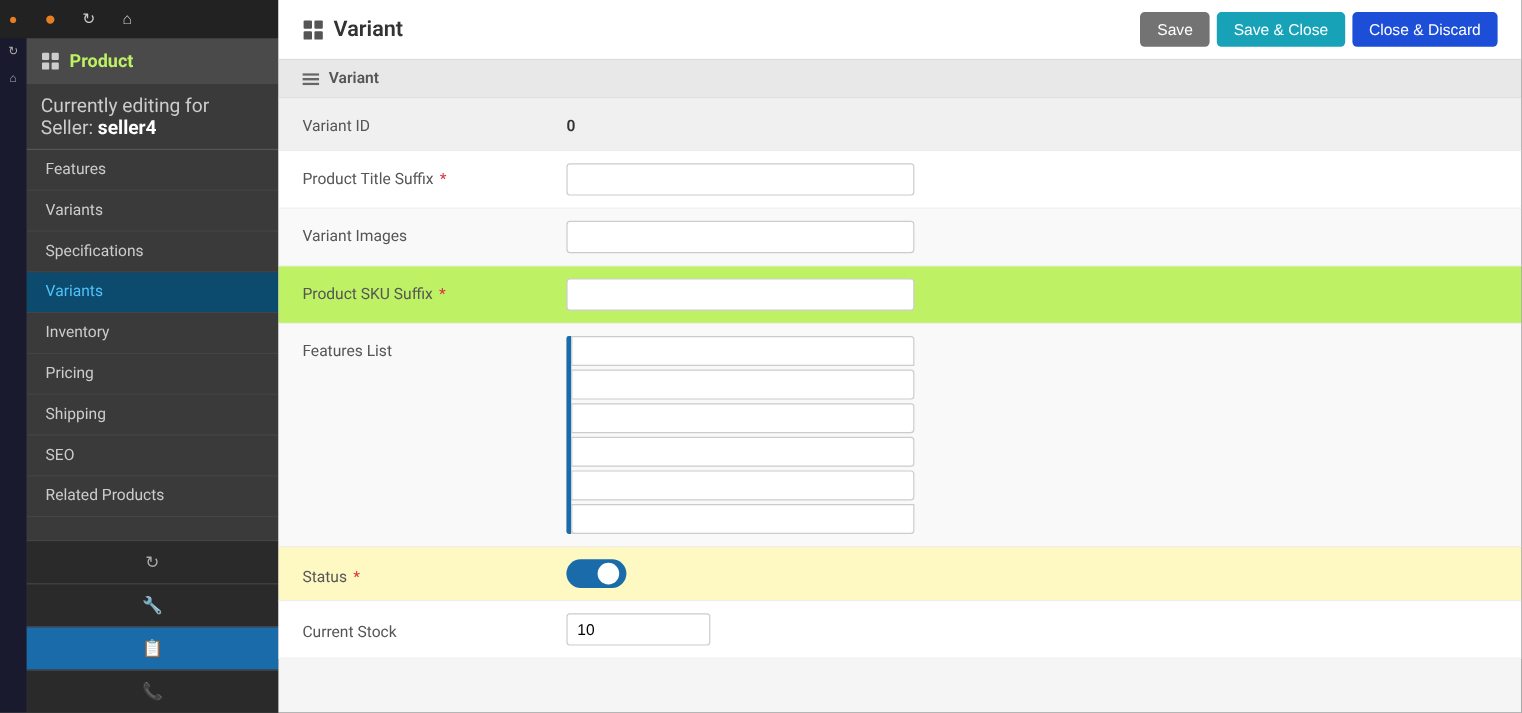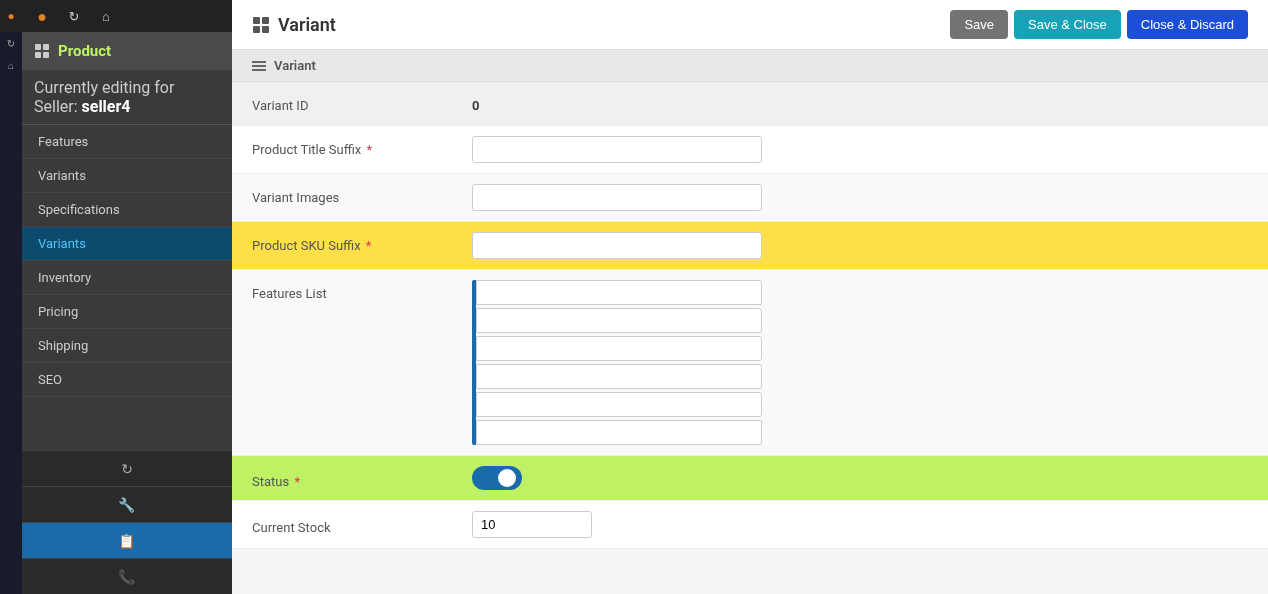--- a/index.html
+++ b/index.html
@@ -302,20 +302,21 @@
 
   <div class="nav-items">
     <div class="nav-item">Features</div>
     <div class="nav-item">Variants</div>
     <div class="nav-item">Specifications</div>
     <div class="nav-item active">Variants</div>
     <div class="nav-item">Inventory</div>
     <div class="nav-item">Pricing</div>
     <div class="nav-item">Shipping</div>
     <div class="nav-item">SEO</div>
+    <div class="nav-item">Related Products</div>
   </div>
 
   <div class="sidebar-bottom-icons">
     <div class="sidebar-bottom-icon">↻</div>
     <div class="sidebar-bottom-icon">🔧</div>
     <div class="sidebar-bottom-icon active">📋</div>
     <div class="sidebar-bottom-icon">📞</div>
   </div>
 </div>
 
@@ -357,21 +358,21 @@
         <span>Product Title Suffix</span><span class="required-star"> *</span>
       </div>
       <input type="text" class="form-input" value="" style="">
     </div>
 
     <div class="form-row" style="background:#f9f9f9;">
       <div class="form-label">Variant Images</div>
       <input type="text" class="form-input" value="" style="">
     </div>
 
-    <div class="form-row" style="background:#fde047;">
+    <div class="form-row" style="background:#bef264;">
       <div class="form-label">
         <span>Product SKU Suffix</span><span class="required-star"> *</span>
       </div>
       <input type="text" class="form-input" value="" style="">
     </div>
 
     <div class="form-row" style="background:#f9f9f9; align-items: flex-start;">
       <div class="form-label">Features List</div>
       <div class="features-list-container">
         <div class="features-blue-bar"></div>
@@ -380,21 +381,21 @@
           <input type="text" class="features-input" value="" style="">
           <input type="text" class="features-input" value="" style="">
           <input type="text" class="features-input" value="" style="">
           <input type="text" class="features-input" value="" style="">
           <input type="text" class="features-input" value="" style="">
         </div>
       </div>
     </div>
 
 
-    <div class="form-row" style="background:#bef264; align-items:center;">
+    <div class="form-row" style="background:#fef9c3; align-items:center;">
       <div class="form-label">
         <span>Status</span><span class="required-star"> *</span>
       </div>
       <label class="toggle-container">
         <input type="checkbox" class="toggle-input" checked="" style="">
         <span class="toggle-slider"></span>
       </label>
     </div>
 
     <div class="form-row" style="background:#fff; align-items:center;">

